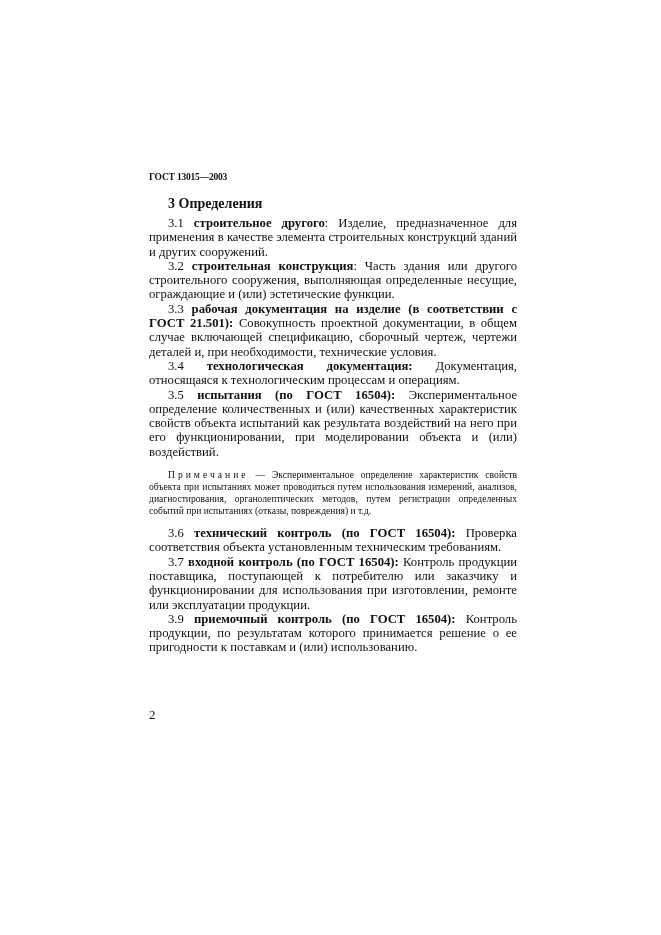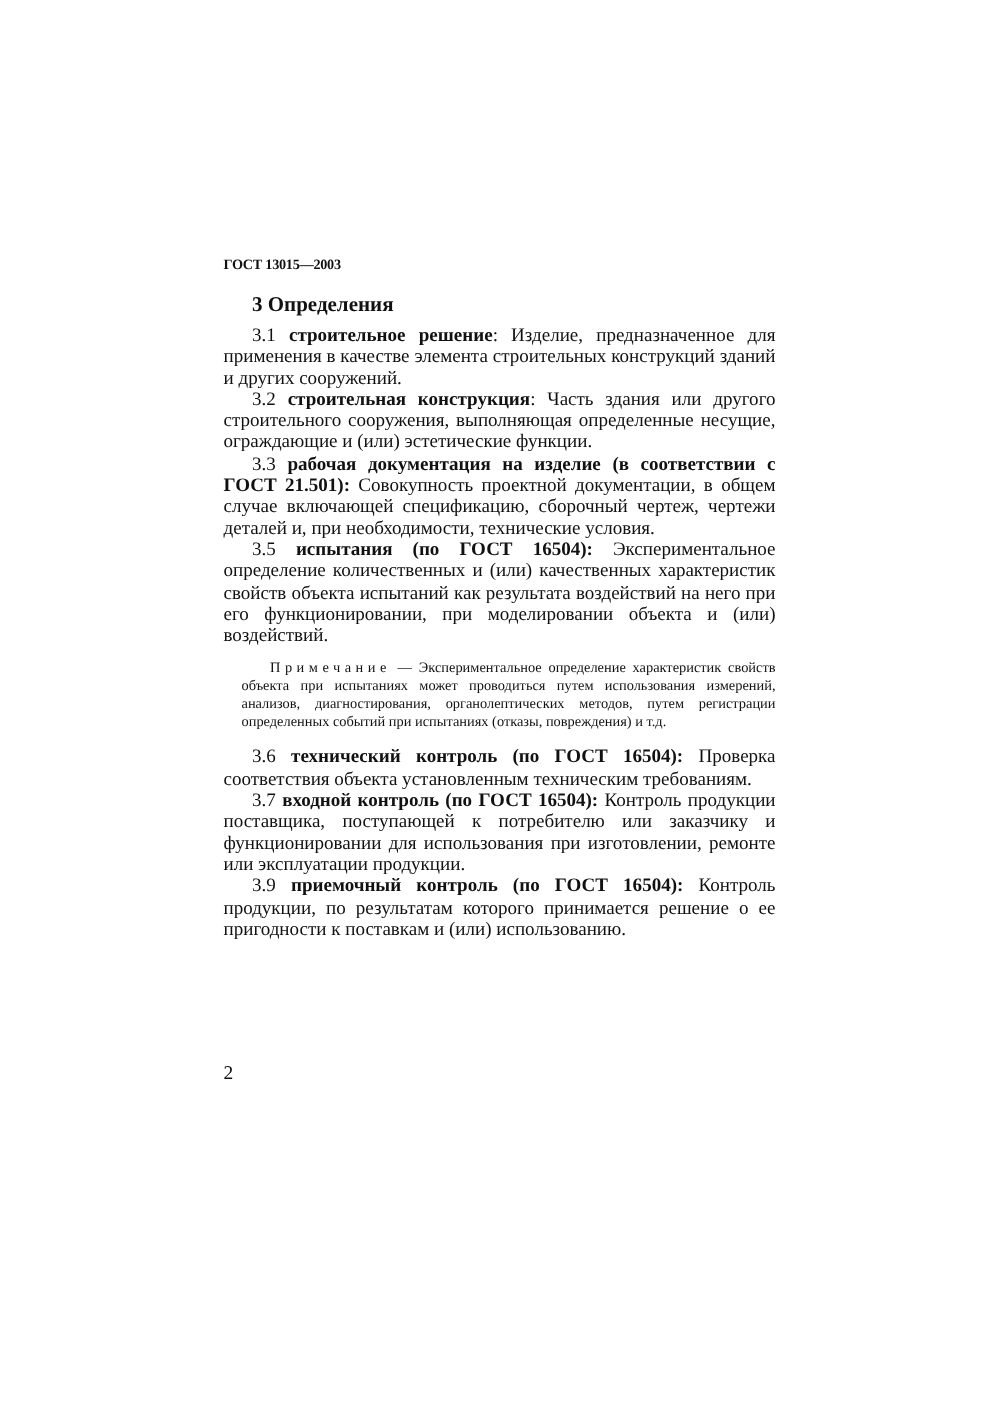--- a/index.html
+++ b/index.html
@@ -3,34 +3,35 @@
 <meta charset="utf-8">
 <style>
   html, body { margin: 0; padding: 0; background: #ffffff; }
   body { width: 661px; height: 935px; position: relative; overflow: hidden;
          font-family: "Liberation Serif", "DejaVu Serif", serif; color: #111; }
   .doc-code { position: absolute; left: 149px; top: 172px; font-size: 9.5px; font-weight: bold; letter-spacing: -0.2px; }
   .section-title { position: absolute; left: 168px; top: 196px; font-size: 14px; font-weight: bold; }
   .body { position: absolute; left: 149px; top: 216px; width: 368px; font-size: 12.7px; line-height: 14.3px; text-align: justify; }
   .para { text-indent: 19px; margin: 0; }
   .para b { font-weight: bold; }
-  .note { font-size: 9.6px; line-height: 12px; text-indent: 19px; text-align: justify; margin: 10px 0 9px 12px; }
+  .note { font-size: 9.6px; line-height: 12px; text-indent: 19px; text-align: justify; margin: 10px 0 9px 0; }
   .note .spaced { letter-spacing: 3px; }
   .page-num { position: absolute; left: 149px; top: 707px; font-size: 13px; }
 </style>
 </head>
 <body>
 
 <div class="doc-code">ГОСТ 13015—2003</div>
 <div class="section-title">3 Определения</div>
 
 <div class="body">
-  <p class="para"><span>3.1</span> <b>строительное решение</b><span>: </span><span>Изделие, предназначенное для применения в качестве элемента строительных конструкций зданий и других сооружений.</span></p>
+  <p class="para"><span>3.1</span> <b>строительное другого</b><span>: </span><span>Изделие, предназначенное для применения в качестве элемента строительных конструкций зданий и других сооружений.</span></p>
   <p class="para"><span>3.2</span> <b>строительная конструкция</b><span>: </span><span>Часть здания или другого строительного сооружения, выполняющая определенные несущие, ограждающие и (или) эстетические функции.</span></p>
   <p class="para"><span>3.3</span> <b>рабочая документация на изделие (в соответствии с ГОСТ 21.501):</b><span> </span><span>Совокупность проектной документации, в общем случае включающей спецификацию, сборочный чертеж, чертежи деталей и, при необходимости, технические условия.</span></p>
+  <p class="para"><span>3.4</span> <b>технологическая документация:</b><span> </span><span>Документация, относящаяся к технологическим процессам и операциям.</span></p>
   <p class="para"><span>3.5</span> <b>испытания (по ГОСТ 16504):</b><span> </span><span>Экспериментальное определение количественных и (или) качественных характеристик свойств объекта испытаний как результата воздействий на него при его функционировании, при моделировании объекта и (или) воздействий.</span></p>
 
   <p class="note"><span class="spaced">Примечание</span><span> — </span><span>Экспериментальное определение характеристик свойств объекта при испытаниях может проводиться путем использования измерений, анализов, диагностирования, органолептических методов, путем регистрации определенных событий при испытаниях (отказы, повреждения) и т.д.</span></p>
 
   <p class="para"><span>3.6</span> <b>технический контроль (по ГОСТ 16504):</b><span> </span><span>Проверка соответствия объекта установленным техническим требованиям.</span></p>
   <p class="para"><span>3.7</span> <b>входной контроль (по ГОСТ 16504):</b><span> </span><span>Контроль продукции поставщика, поступающей к потребителю или заказчику и функционировании для использования при изготовлении, ремонте или эксплуатации продукции.</span></p>
   <p class="para"><span>3.9</span> <b>приемочный контроль (по ГОСТ 16504):</b><span> </span><span>Контроль продукции, по результатам которого принимается решение о ее пригодности к поставкам и (или) использованию.</span></p>
 
 </div>
 

